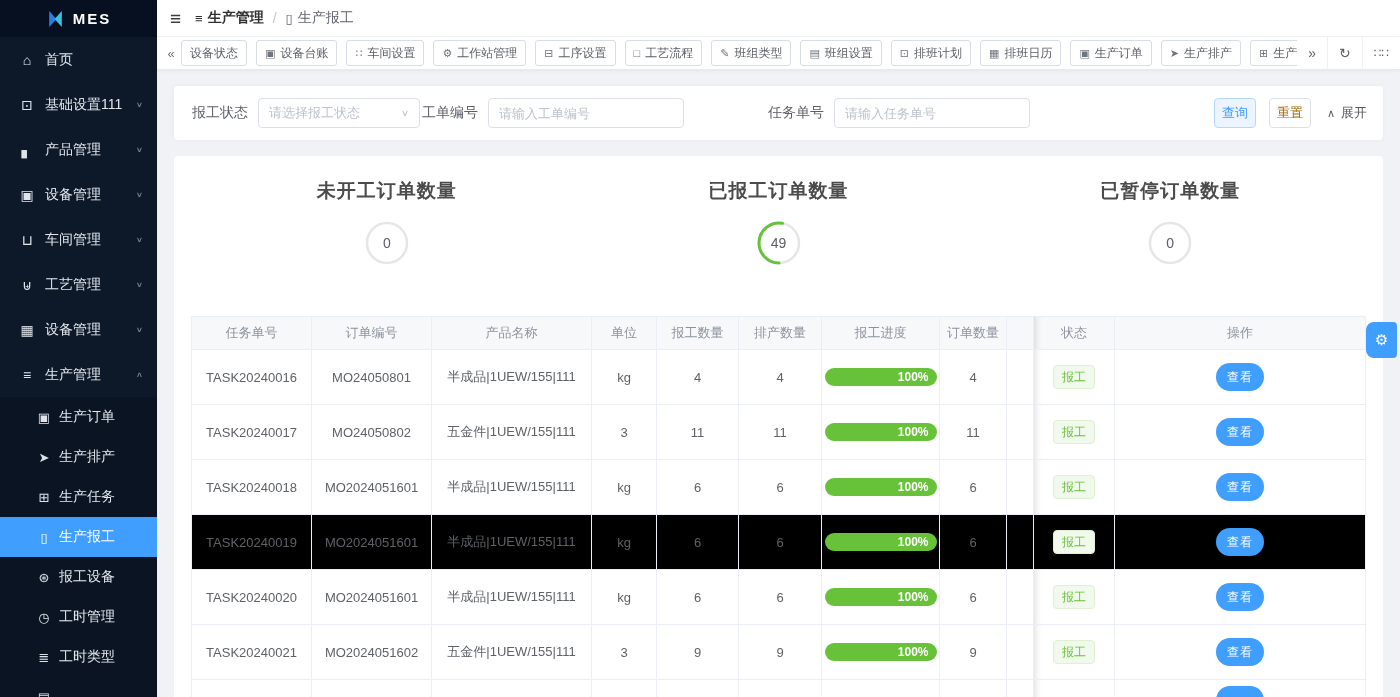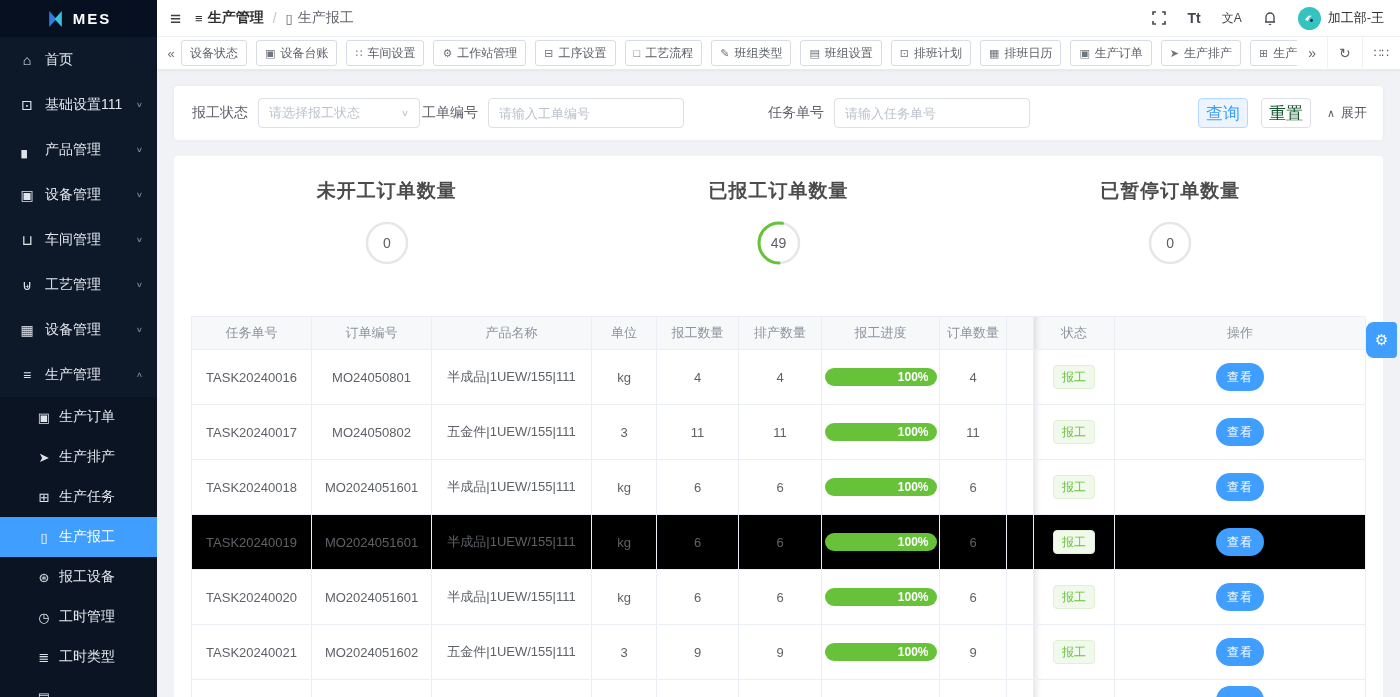--- a/index.html
+++ b/index.html
@@ -49,23 +49,23 @@
   
   .filter-card { margin:16px 17px 0; height:54px; background:#fff; border-radius:4px; box-shadow:0 0 4px rgba(0,0,0,.04); display:flex; align-items:center; padding:0 16px; }
   .f-group { display:flex; align-items:center; }
   .f-label { width:58px; text-align:right; margin-right:10px; font-size:14px; color:#5b5f66; white-space:nowrap; }
   .f-select { width:162px; height:30px; border:1px solid #dcdfe6; border-radius:4px; display:flex; align-items:center; padding:0 10px; font-size:13px; color:#bcc2cc; cursor:pointer; background:#fff; }
   .f-select .dn { margin-left:auto; color:#c0c4cc; font-size:11px; transform:scaleY(.8); }
   .f-input { width:196px; height:30px; border:1px solid #dcdfe6; border-radius:4px; padding:0 10px; font-size:13px; color:#303133; outline:none; background:#fff; }
   .f-input::placeholder { color:#bcc2cc; }
   .g2 { } .g3 { margin-left:82px; }
   .f-actions { margin-left:auto; display:flex; align-items:center; gap:13px; }
-  .btn { height:30px; border-radius:4px; font-size:17px; cursor:pointer; padding:0 7px; }
+  .btn { height:30px; border-radius:4px; font-size:13px; cursor:pointer; padding:0 7px; }
   .btn-query { background:#ecf5ff; border:1px solid #b3d8ff; color:#409eff; }
-  .btn-reset { background:#fff; border:1px solid #dcdfe6; color:#14532d; }
+  .btn-reset { background:#fff; border:1px solid #dcdfe6; color:#a16207; }
   .collapse-link { display:flex; align-items:center; gap:6px; font-size:13px; color:#545860; cursor:pointer; margin-left:3px; white-space:nowrap; }
   .collapse-link .up { font-size:11px; }
 
   
   .content-card { margin:16px 17px 0; background:#fff; border-radius:4px 4px 0 0; padding:18px 17px 0; height:560px; }
   .stats { display:flex; margin-top:4px; }
   .stat { flex:1; text-align:center; }
   .stat-title { font-size:19px; font-weight:600; color:#4b4b4b; letter-spacing:1px; }
   .stat-circle { width:46px; height:46px; margin:16px auto 0; position:relative; }
   .stat-circle svg { position:absolute; left:0; top:0; }
@@ -180,44 +180,20 @@
       <span class="hamburger">≡</span>
       <div class="crumb">
         <span class="crumb-1">
           <span class="crumb-ic">≡</span>
           <span>生产管理</span>
         </span>
         <span class="crumb-sep">/</span>
         <span class="crumb-2">
           <span class="crumb-ic" style="color:#60646b;">▯</span>
           <span>生产报工</span>
-        </span>
-      </div>
-      <div class="top-right">
-        <span class="top-ic">
-          <svg width="14" height="14" viewBox="0 0 14 14" fill="none" stroke="#42464d" stroke-width="1.6">
-            <path d="M1 4 V1 H4 M10 1 H13 V4 M13 10 V13 H10 M4 13 H1 V10"></path>
-          </svg>
-        </span>
-        <span class="top-ic" style="font-weight:bold;">Tt</span>
-        <span class="top-ic" style="font-size:12px;">文A</span>
-        <span class="top-ic">
-          <svg width="14" height="15" viewBox="0 0 14 15" fill="none" stroke="#42464d" stroke-width="1.3">
-            <path d="M2 11 h10 M3 11 V6 a4 4 0 0 1 8 0 v5"></path>
-              <path d="M6 13 a1.2 1.2 0 0 0 2 0"></path>
-          </svg>
-        </span>
-        <span class="user-wrap">
-          <span class="avatar">
-            <svg width="12" height="12" viewBox="0 0 12 12">
-                <path d="M2 8 Q5 2 9 4 Q6 5 5 9 Z" fill="#fff" opacity=".9"></path>
-                <circle cx="8.5" cy="8.5" r="1.4" fill="#1a2a33"></circle>
-              </svg>
-          </span>
-          <span class="user-name">加工部-王</span>
         </span>
       </div>
     </header>
 
     <div class="tabbar">
       <span class="tab-arrow">«</span>
       <div class="tabs-scroll">
         <span class="tab">
             <span>设备状态</span>
           </span>

